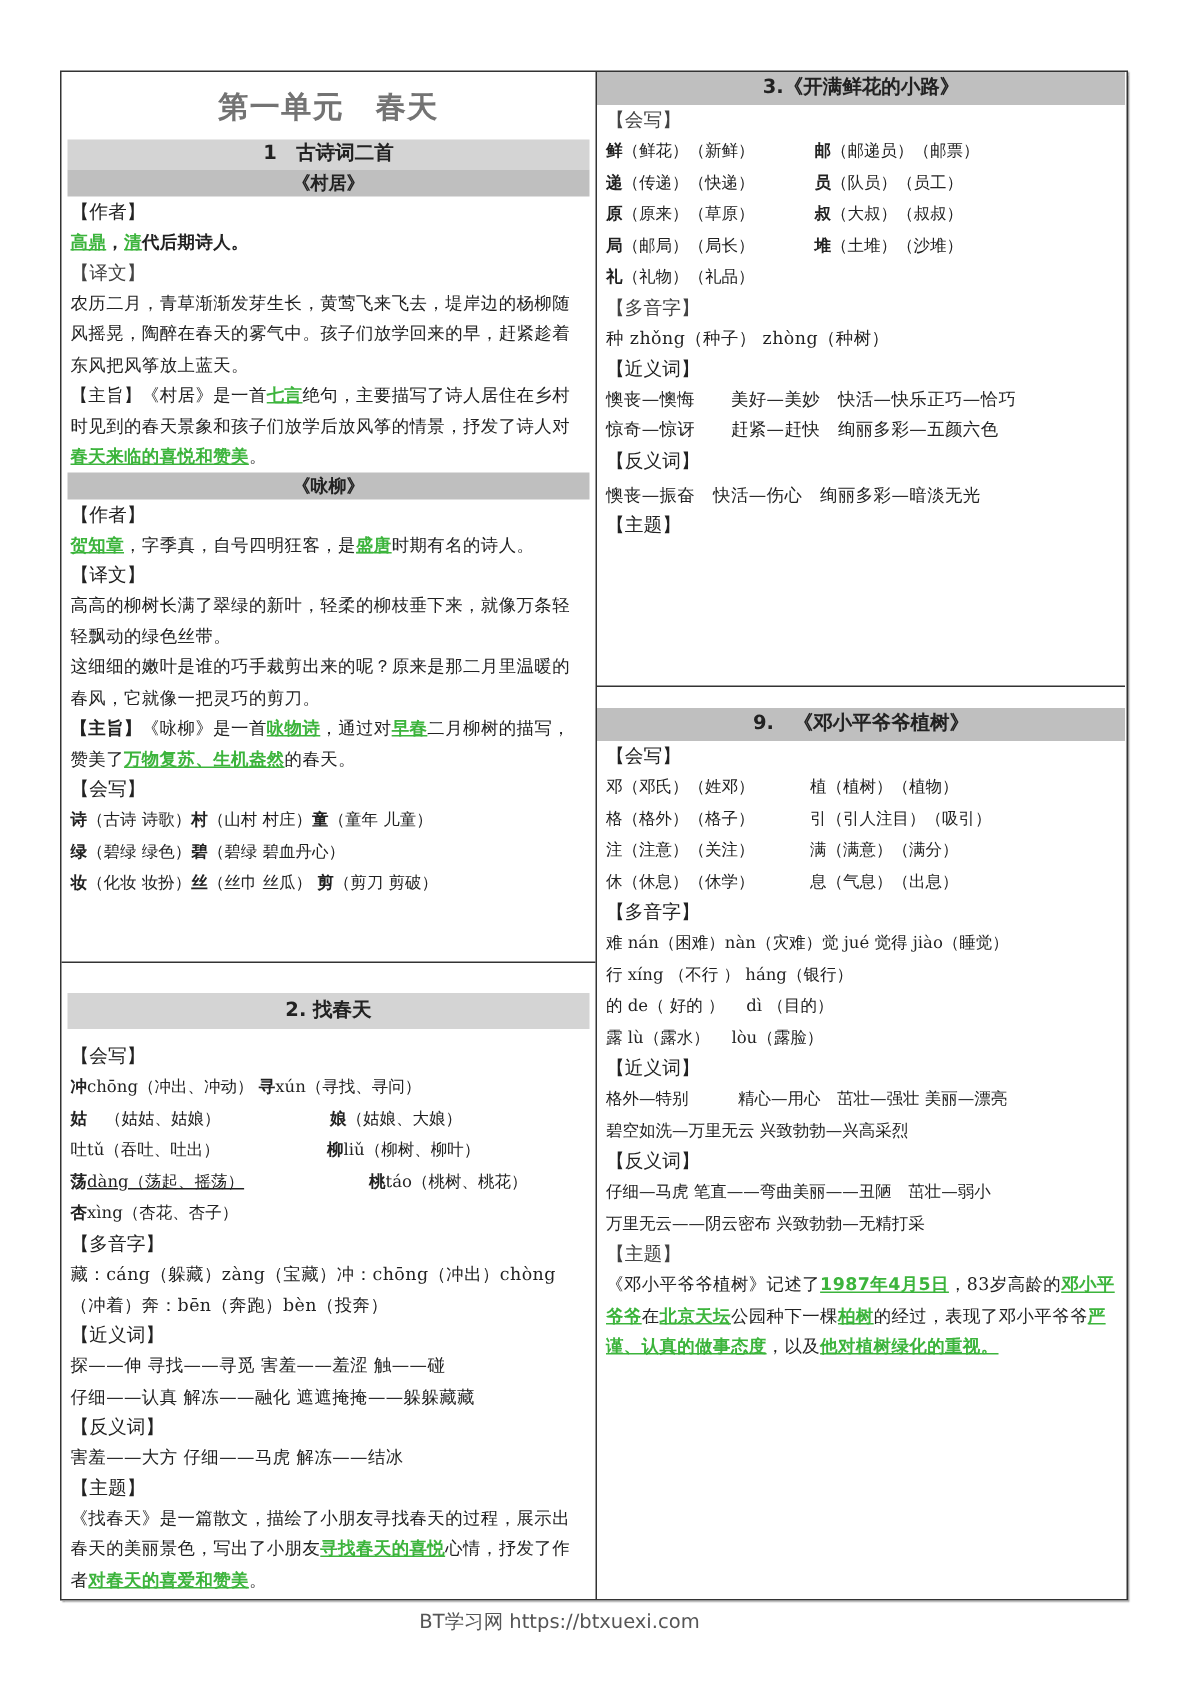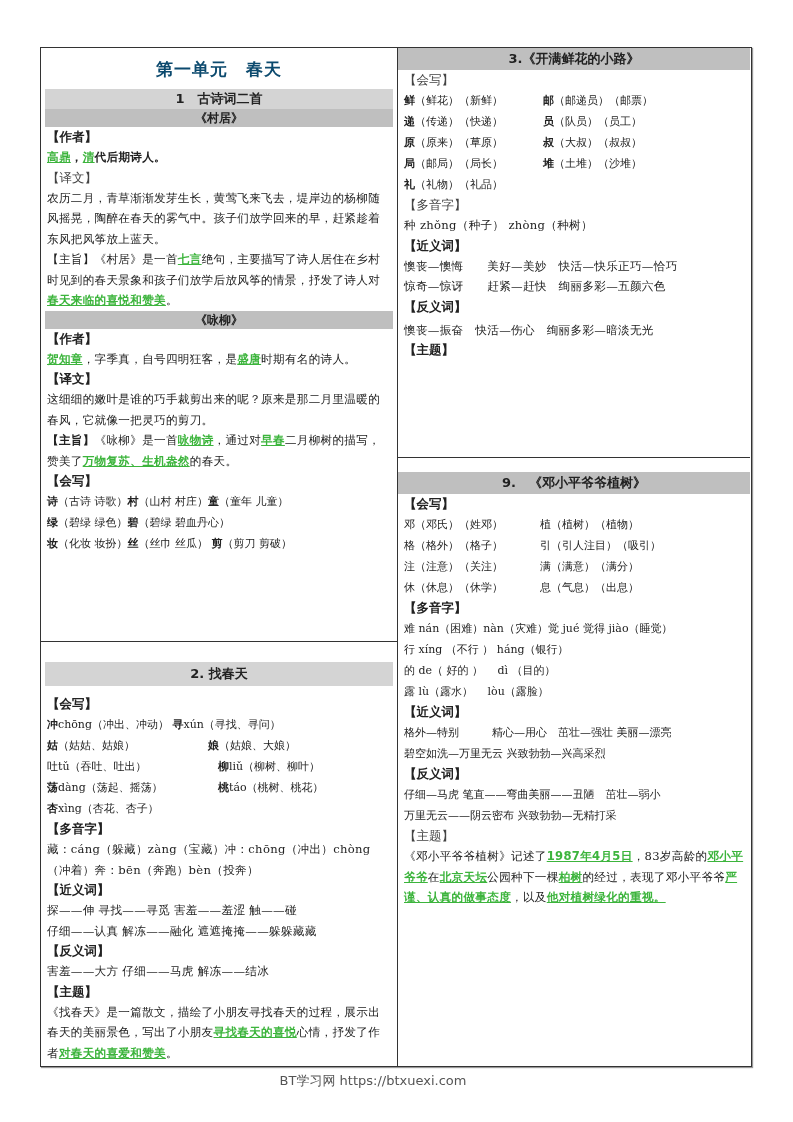--- a/index.html
+++ b/index.html
@@ -5,27 +5,27 @@
   html, body { margin:0; padding:0; background:#ffffff; }
   body { width:793px; height:1122px; position:relative; overflow:hidden;
          font-family:"DejaVu Serif","Liberation Serif",serif; color:#222; }
   .sheet { position:absolute; left:40px; top:47px; width:712px; height:1020px;
            border:1.5px solid #333; box-sizing:border-box; box-shadow:1px 1px 1px #999; }
   .col-left { position:absolute; left:0; top:0; width:357px; height:100%;
               border-right:1.5px solid #333; box-sizing:border-box; }
   .col-right { position:absolute; left:357px; top:0; width:352px; height:100%; }
   .cell { position:absolute; left:0; right:0; box-sizing:border-box; padding:0 6px; }
   .cell.divider-bottom { border-bottom:1.5px solid #333; }
-  .unit-title { text-align:center; color:#0c4a6e; font-family:"DejaVu Sans",sans-serif;
-                font-weight:bold; font-size:17px; letter-spacing:1px; padding:10px 0 8px; }
+  .unit-title { text-align:center; color:#737373; font-family:"DejaVu Sans",sans-serif;
+                font-weight:bold; font-size:20px; letter-spacing:1px; padding:10px 0 8px; }
   .bar { background:#d4d4d4; text-align:center; font-family:"DejaVu Sans",sans-serif;
          font-weight:bold; font-size:13px; height:20px; line-height:20px; margin:0 -2px; }
   .bar.dark { background:#bfbfbf; }
   .bar.sub { font-size:12px; height:18px; line-height:18px; }
-  .sec { font-family:"DejaVu Sans",sans-serif; font-weight:bold; font-size:12.5px;
+  .sec { font-family:"DejaVu Sans",sans-serif; font-weight:normal; font-size:12.5px;
          line-height:20px; }
   .sec.light { font-weight:normal; color:#444; }
   .txt { font-size:11.6px; line-height:20.5px; letter-spacing:0.3px; }
   .txt.bold { font-family:"DejaVu Sans",sans-serif; font-weight:bold; }
   .hl { color:#3cb43c; font-weight:bold; text-decoration:underline;
         font-family:"DejaVu Sans",sans-serif; }
   .ch { font-family:"DejaVu Sans",sans-serif; font-weight:bold; }
   .row { font-size:11px; line-height:21px; white-space:nowrap; }
   .footer { position:absolute; top:1072px; left:0; width:746px; text-align:center;
             font-family:"DejaVu Sans",sans-serif; font-size:13px; color:#555; }
@@ -50,43 +50,44 @@
       <div class="txt">
         <span>【主旨】</span><span>《村居》是一首</span><span class="hl">七言</span><span>绝句，主要描写了诗人居住在乡村时见到的春天景象和孩子们放学后放风筝的情景，抒发了诗人对</span><span class="hl">春天来临的喜悦和赞美</span><span>。</span>
       </div>
 
       <div class="bar dark sub">《咏柳》</div>
       <div class="sec">【作者】</div>
       <div class="txt">
         <span class="hl">贺知章</span><span>，字季真，自号四明狂客，是</span><span class="hl">盛唐</span><span>时期有名的诗人。</span>
       </div>
       <div class="sec">【译文】</div>
+      <div class="txt">高高的柳树长满了翠绿的新叶，轻柔的柳枝垂下来，就像万条轻轻飘动的绿色丝带。</div>
       <div class="txt">这细细的嫩叶是谁的巧手裁剪出来的呢？原来是那二月里温暖的春风，它就像一把灵巧的剪刀。</div>
       <div class="txt">
         <span class="ch">【主旨】</span><span>《咏柳》是一首</span><span class="hl">咏物诗</span><span>，通过对</span><span class="hl">早春</span><span>二月柳树的描写，赞美了</span><span class="hl">万物复苏、生机盎然</span><span>的春天。</span>
       </div>
       <div class="sec">【会写】</div>
       <div class="row">
         <span class="ch">诗</span><span>（古诗  诗歌）</span><span class="ch">村</span><span>（山村  村庄）</span><span class="ch">童</span><span>（童年  儿童）</span>
       </div>
       <div class="row">
         <span class="ch">绿</span><span>（碧绿  绿色）</span><span class="ch">碧</span><span>（碧绿  碧血丹心）</span>
       </div>
       <div class="row">
         <span class="ch">妆</span><span>（化妆  妆扮）</span><span class="ch">丝</span><span>（丝巾  丝瓜）</span> <span class="ch">剪</span><span>（剪刀  剪破）</span>
       </div>
     </div>
 
     <div class="cell" style="top:594px;bottom:0;padding-top:20px;">
       <div class="bar" style="height:24px;line-height:24px;">2. 找春天</div>
       <div class="sec" style="margin-top:8px;">【会写】</div>
       <div class="row"><span class="ch">冲</span><span>chōng（冲出、冲动）</span> <span class="ch">寻</span><span>xún（寻找、寻问）</span></div>
-      <div class="row"><span class="ch">姑</span><span style="display:inline-block;width:150px;">（姑姑、姑娘）</span><span class="ch">娘</span><span>（姑娘、大娘）</span></div>
+      <div class="row"><span class="ch">姑</span><span style="display:inline-block;width:150px;margin-left:12px;">（姑姑、姑娘）</span><span class="ch">娘</span><span>（姑娘、大娘）</span></div>
       <div class="row"><span>吐</span><span style="display:inline-block;width:160px;">tǔ（吞吐、吐出）</span><span class="ch">柳</span><span>liǔ（柳树、柳叶）</span></div>
-      <div class="row"><span class="ch">荡</span><span style="display:inline-block;width:160px;">dàng（荡起、摇荡）</span><span class="ch">桃</span><span>táo（桃树、桃花）</span></div>
+      <div class="row"><span class="ch">荡</span><span style="display:inline-block;width:188px;text-decoration:underline;">dàng（荡起、摇荡）</span><span class="ch">桃</span><span>táo（桃树、桃花）</span></div>
       <div class="row"><span class="ch">杏</span><span>xìng（杏花、杏子）</span></div>
       <div class="sec">【多音字】</div>
       <div class="txt">藏：cáng（躲藏）zàng（宝藏）冲：chōng（冲出）chòng（冲着）奔：bēn（奔跑）bèn（投奔）</div>
       <div class="sec">【近义词】</div>
       <div class="txt">探——伸 寻找——寻觅 害羞——羞涩 触——碰</div>
       <div class="txt">仔细——认真 解冻——融化  遮遮掩掩——躲躲藏藏</div>
       <div class="sec">【反义词】</div>
       <div class="txt">害羞——大方 仔细——马虎 解冻——结冰</div>
       <div class="sec">【主题】</div>
       <div class="txt">

